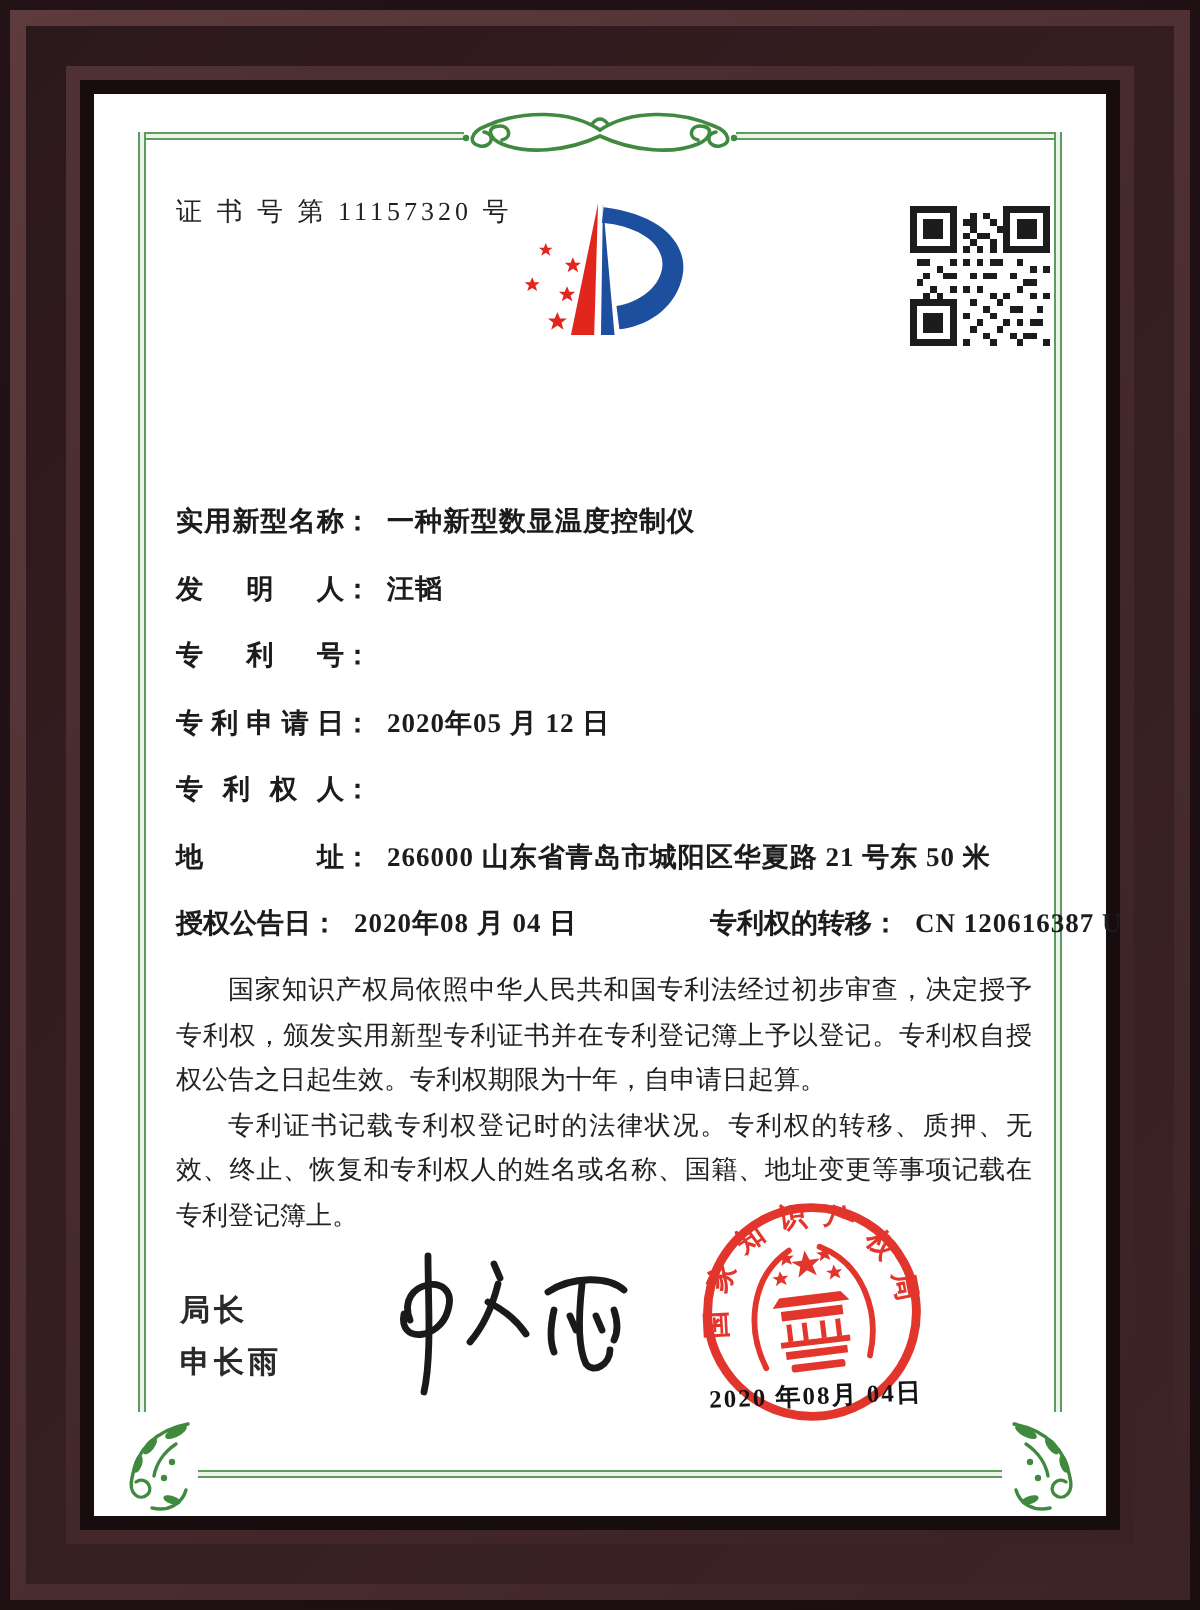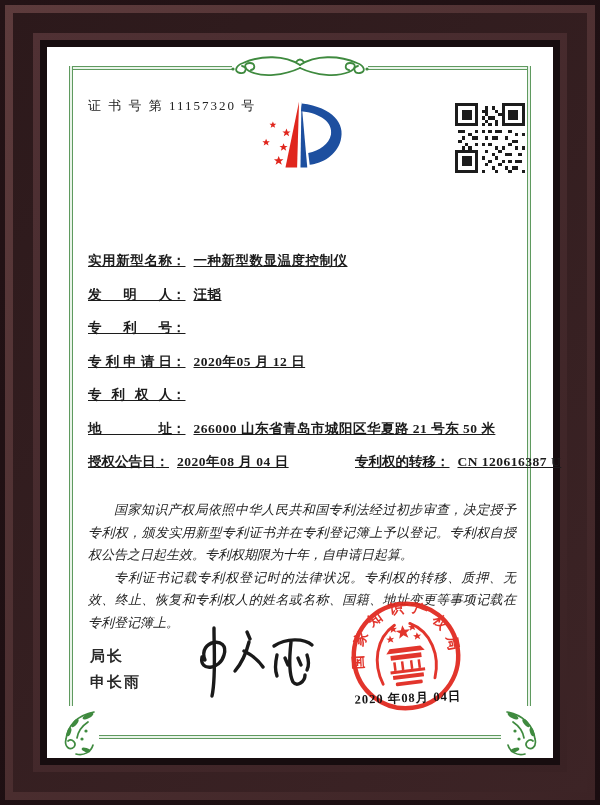--- a/index.html
+++ b/index.html
@@ -16,28 +16,28 @@
   
   .gline-h{position:absolute;height:2px;border-top:1px solid #5f9a5f;border-bottom:1px solid #5f9a5f;background:#eaf4ea;}
   .gline-v{position:absolute;width:2px;border-left:1px solid #5f9a5f;border-right:1px solid #5f9a5f;background:#eaf4ea;}
   .orn{position:absolute;}
   
   .abs{position:absolute;}
   #cert-no{left:88px;top:97px;font-size:13px;letter-spacing:2px;color:#222;}
   #title{left:0;right:0;top:186px;text-align:center;font-size:33px;font-weight:bold;
          letter-spacing:7px;color:#151515;}
   #fields{left:88px;top:251px;width:430px;font-size:13.5px;color:#1c1c1c;font-weight:600;}
-  .frow{display:flex;align-items:baseline;margin-bottom:14.5px;line-height:19px;white-space:nowrap;text-decoration:underline;}
+  .frow{display:flex;align-items:baseline;margin-bottom:14.5px;line-height:19px;white-space:nowrap;}
   .flabel{display:inline-block;width:84px;text-align:justify;text-align-last:justify;}
   .fcolon{margin-right:8px;}
   .fval{letter-spacing:.5px;}
   .pairgap{width:36px;flex:none;}
   .fval-fixed{width:142px;flex:none;}
-  #body-text{left:88px;top:499px;width:428px;font-size:13px;line-height:1.74;
-             color:#222;font-style:italic;text-align:justify;}
+  #body-text{left:88px;top:484px;width:428px;font-size:13px;line-height:1.74;
+             color:#222;text-align:justify;}
   #body-text p{margin:0;text-indent:2em;}
   #signer{left:90px;top:643px;font-family:"Liberation Sans","DejaVu Sans",sans-serif;
           font-size:15px;color:#2a2a2a;line-height:26px;letter-spacing:2px;font-weight:600;}
   #seal-date{left:350px;top:690px;width:116px;text-align:center;font-size:12.5px;
              color:#141414;letter-spacing:1px;transform:rotate(-2deg);font-weight:600;}
 </style>
 </head>
 <body>
 
 <div id="stage">

